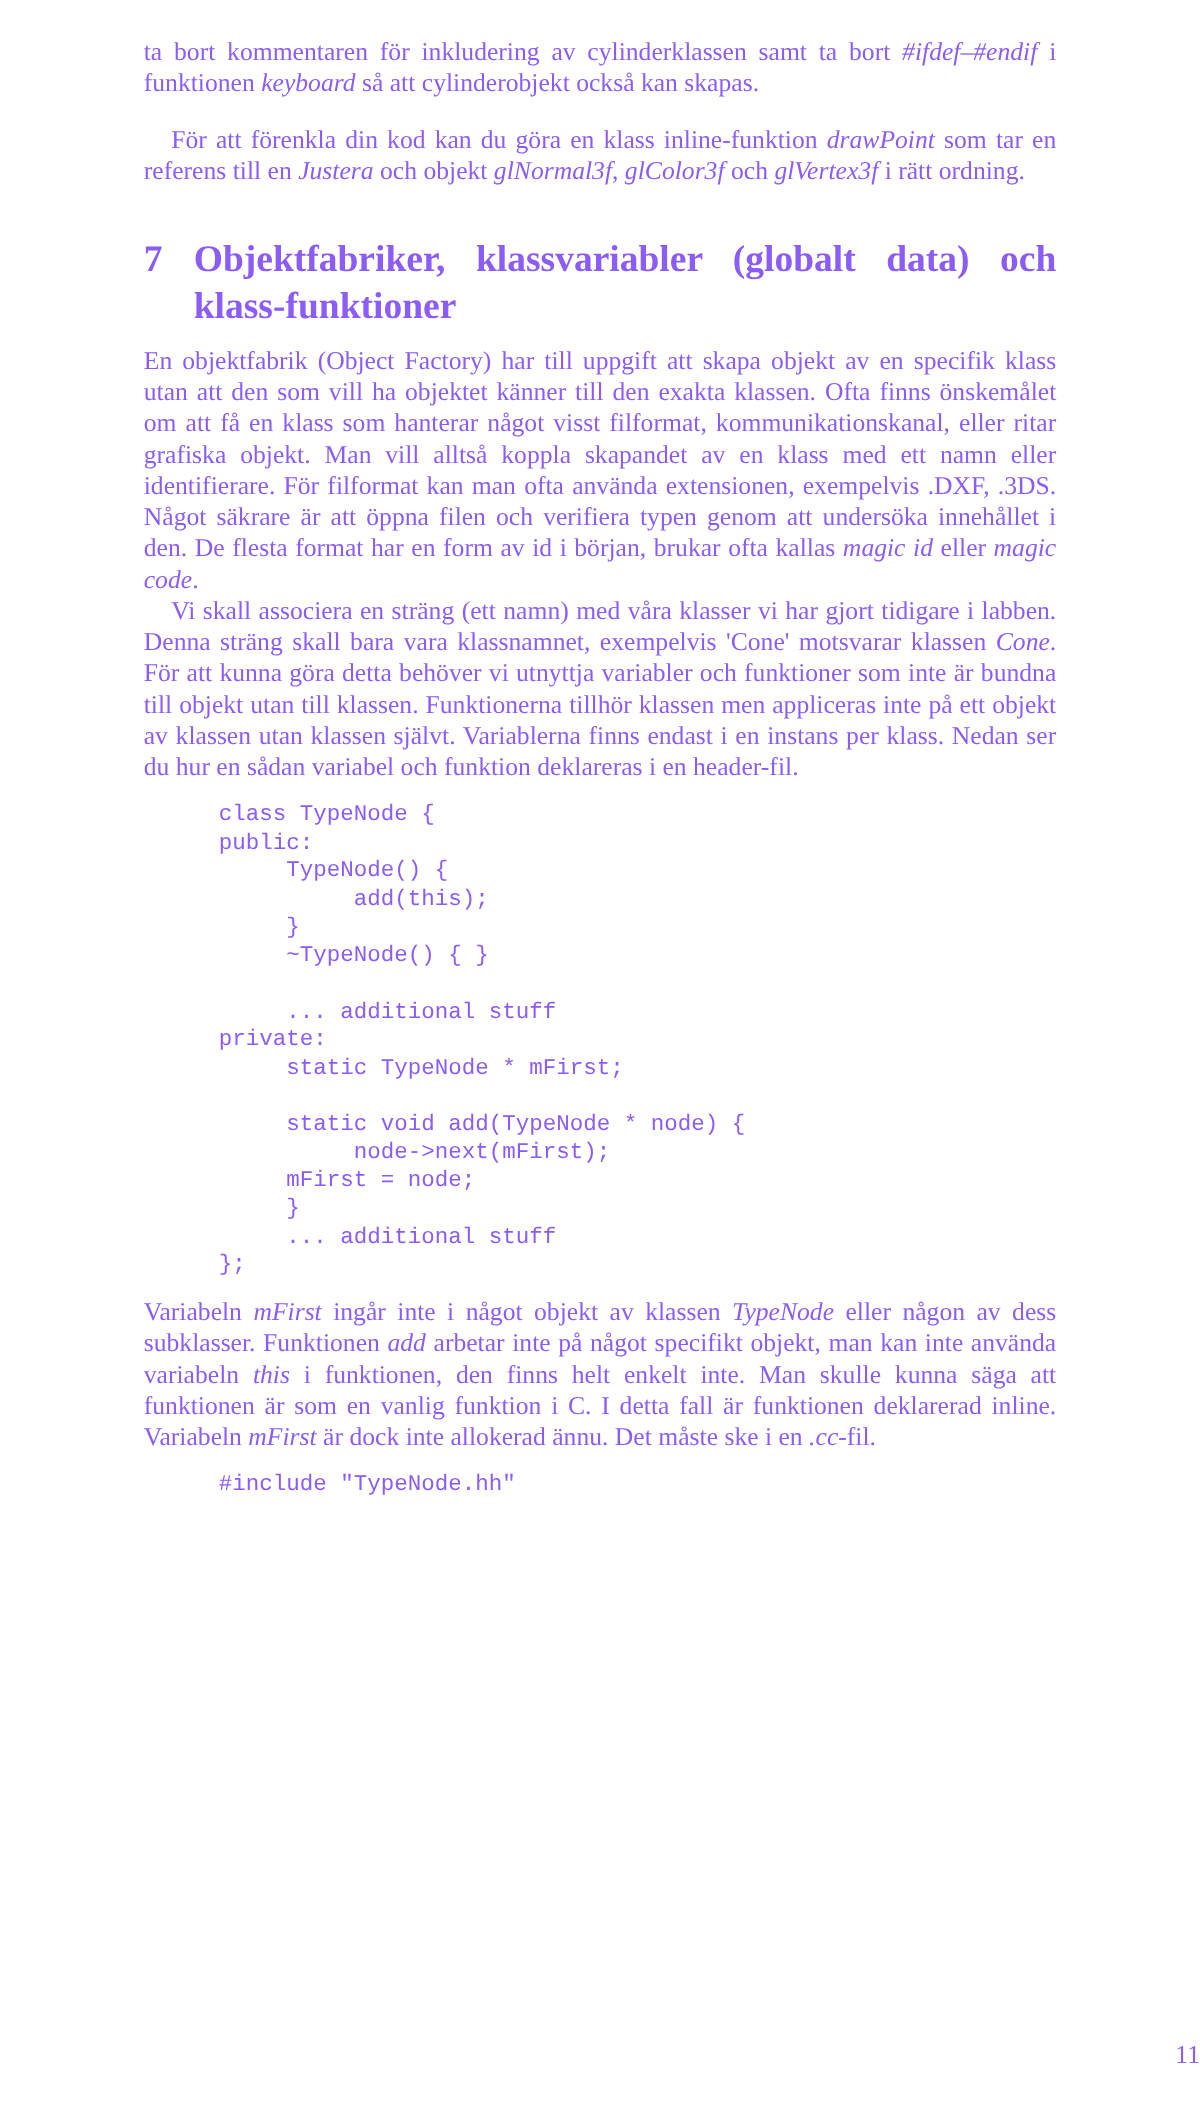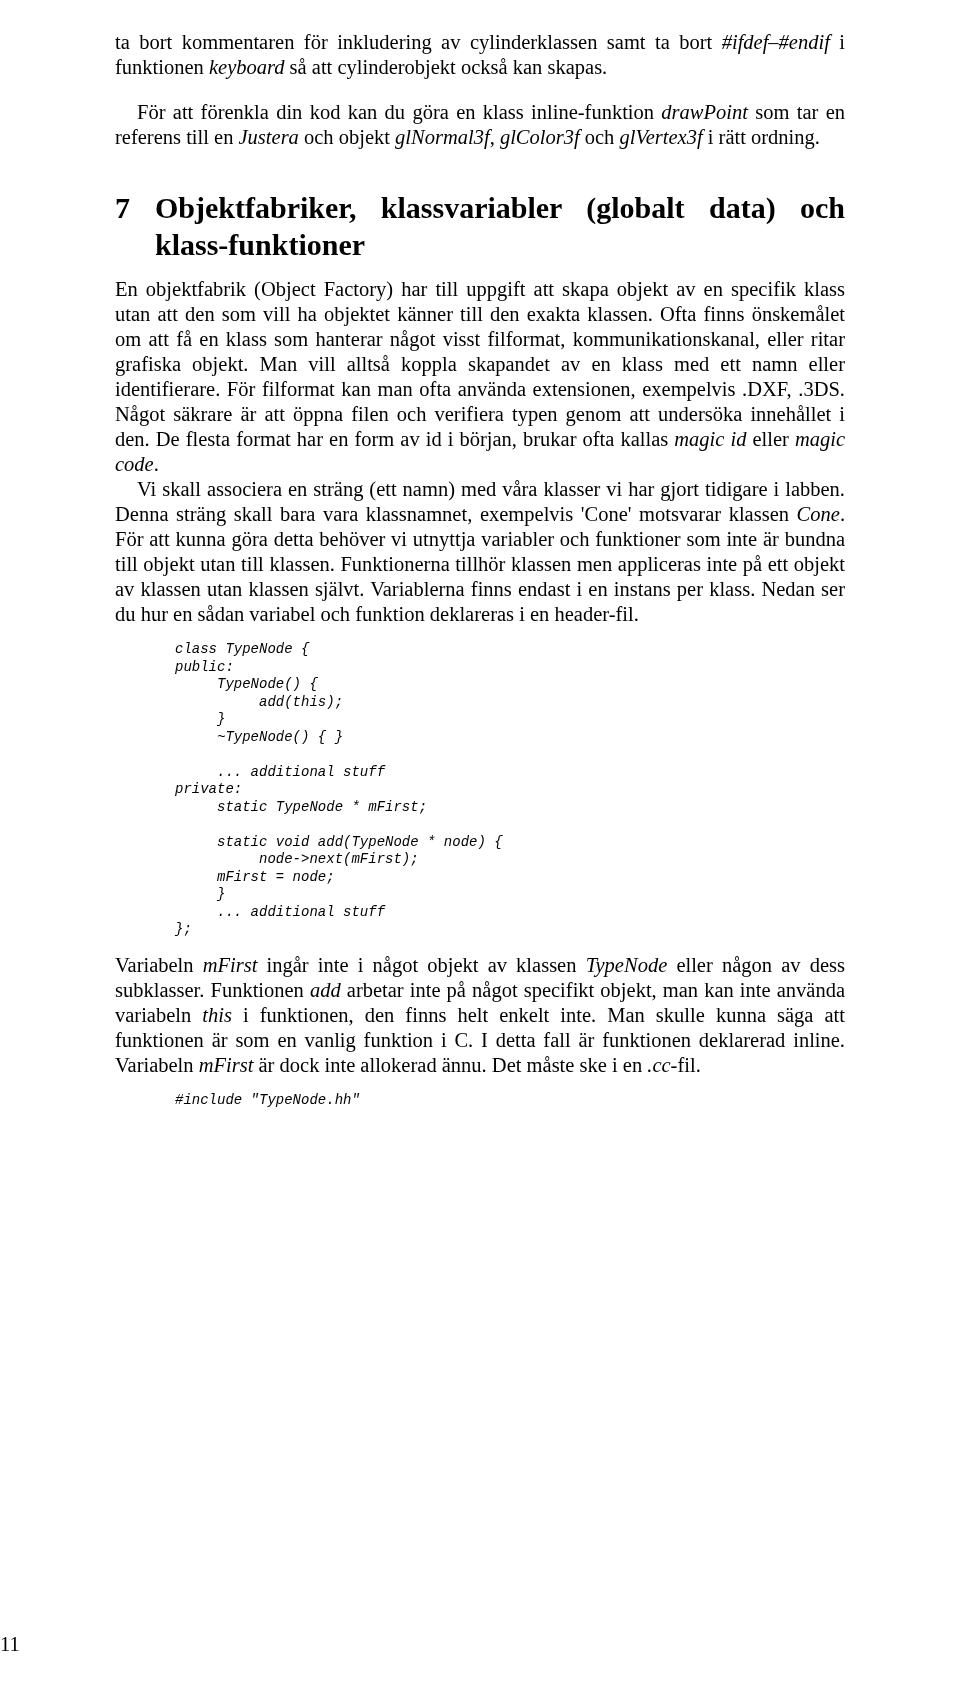--- a/index.html
+++ b/index.html
@@ -7,21 +7,21 @@
     padding: 0;
     background: #fff;
     width: 960px;
   }
   .page {
     width: 960px;
     min-height: 1696px;
     padding: 30px 115px 40px 115px;
     box-sizing: border-box;
     font-family: "Times New Roman", Times, serif;
-    color: #000000;
+    color: #8b5cf6;
     position: relative;
   }
   .body-text {
     font-size: 20.5px;
     line-height: 1.22;
     text-align: justify;
   }
   .body-text p {
     margin: 0 0 0 0;
   }
@@ -44,32 +44,31 @@
   h2.section .num {
     display: inline-block;
     width: 40px;
     flex-shrink: 0;
   }
   h2.section .title {
     display: inline-block;
   }
   pre.code {
     font-family: "Courier New", Courier, monospace;
-    font-size: 14px;
+    font-size: 18px;
     line-height: 1.25;
     margin: 14px 0 14px 60px;
     white-space: pre;
-    font-style: italic;
   }
   .pagenum {
     position: absolute;
     bottom: 40px;
     left: 0;
     width: 960px;
-    text-align: left;
+    text-align: right;
     font-size: 20.5px;
     font-family: "Times New Roman", Times, serif;
   }
 </style>
 </head>
 <body>
 
 <div class="page">
 
   <div class="body-text">

